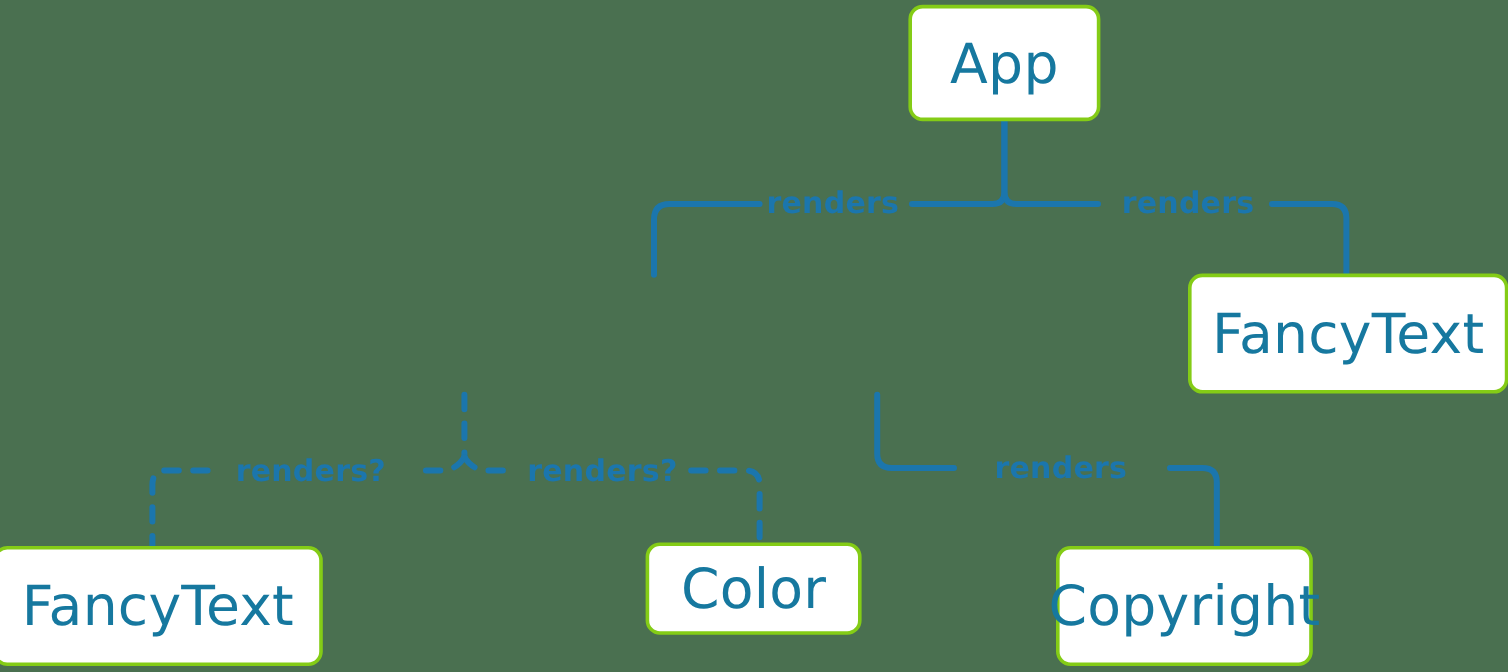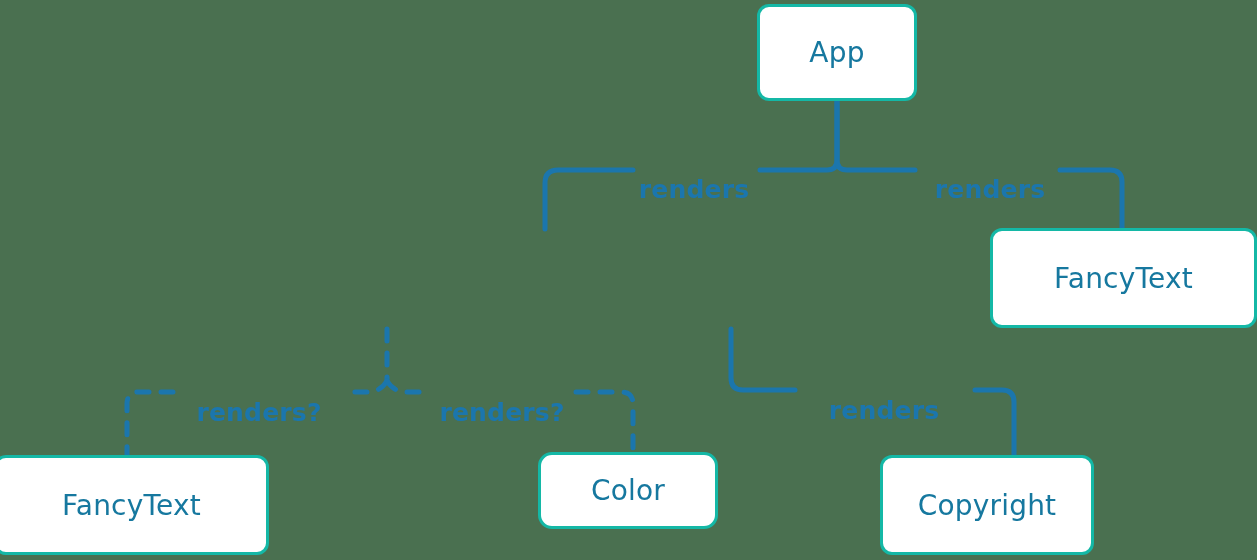--- a/index.html
+++ b/index.html
@@ -22,39 +22,38 @@
     position: absolute;
     left: 0;
     top: 0;
     width: 1257px;
     height: 560px;
   }
   .node {
     position: absolute;
     box-sizing: border-box;
     background: #ffffff;
-    border: 3px solid #14b8a6;
+    border: 3px solid #84cc16;
     border-radius: 12px;
     display: flex;
     align-items: center;
     justify-content: center;
     color: #16789f;
-    font-size: 28px;
+    font-size: 46px;
     letter-spacing: 0.2px;
     white-space: nowrap;
   }
   .edge-label {
     position: absolute;
     color: #1b76ad;
     font-size: 25px;
     font-weight: 600;
     white-space: nowrap;
     transform: translate(-50%, -50%);
     letter-spacing: 0.2px;
-    margin-top: 20px;
   }
 </style>
 </head>
 <body>
 
 <div id="diagram">
 
   <svg id="edges" viewBox="0 0 1257 560" xmlns="http://www.w3.org/2000/svg">
 
     <path d="M 837,101 L 837,160 Q 837,170 827,170 L 760,170"></path>
@@ -87,21 +86,21 @@
 
 
   <div class="node" style="left:990px; top:228px; width:267px; height:100px;">
     <span>FancyText</span>
   </div>
 
   <div class="node" style="left:-6px; top:455px; width:275px; height:100px;">
     <span>FancyText</span>
   </div>
 
-  <div class="node" style="left:538px; top:452px; width:180px; height:77px;border-radius:14px;">
+  <div class="node" style="left:538px; top:452px; width:180px; height:77px;">
     <span>Color</span>
   </div>
 
   <div class="node" style="left:880px; top:455px; width:214px; height:100px;">
     <span>Copyright</span>
   </div>
 
   <div class="edge-label" style="left:694px; top:169px;">renders</div>
 
   <div class="edge-label" style="left:990px; top:169px;">renders</div>

